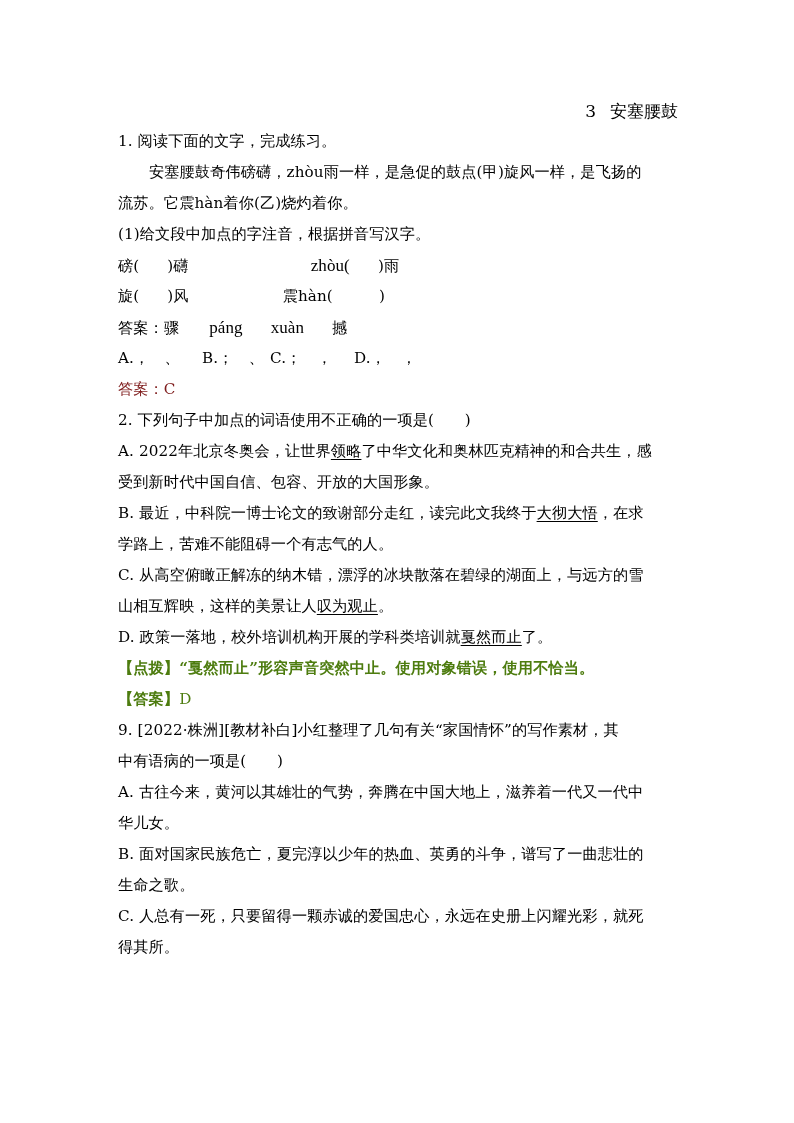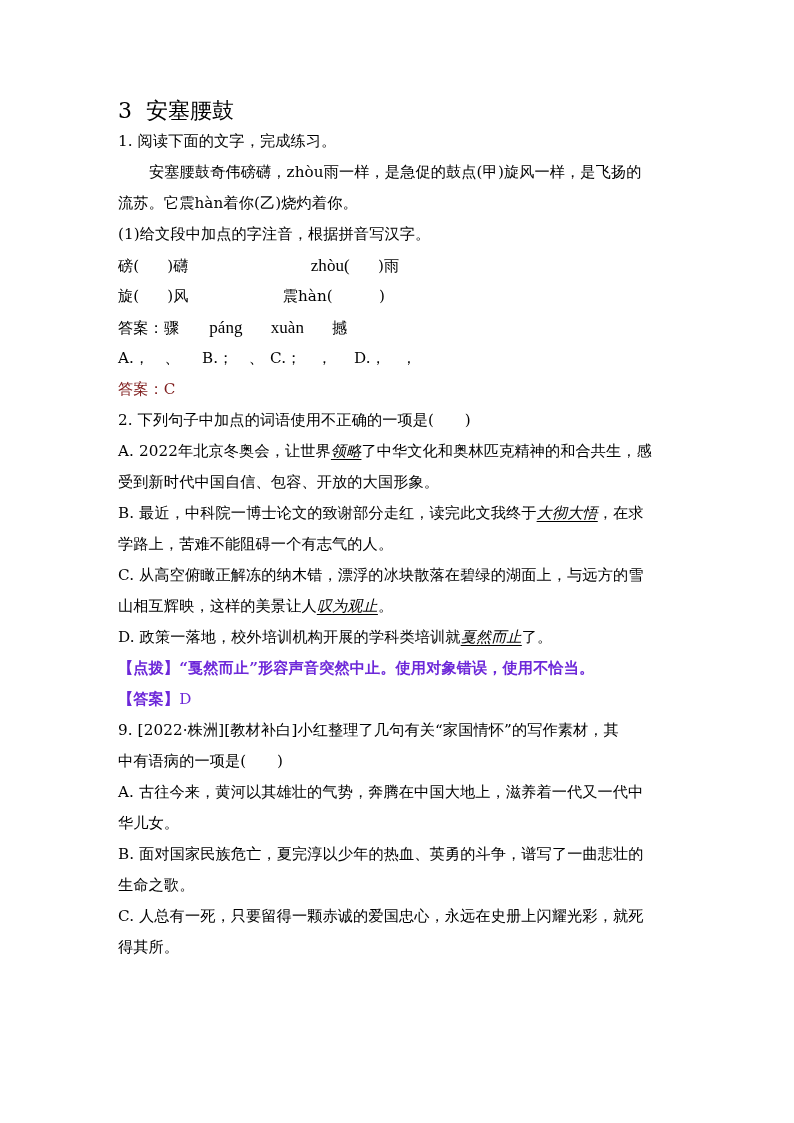--- a/index.html
+++ b/index.html
@@ -1,25 +1,25 @@
 <!DOCTYPE html>
 <html><head>
 <meta charset="utf-8">
 <style>
   html, body { margin: 0; padding: 0; background: #ffffff; }
   body { width: 794px; height: 1123px; position: relative; overflow: hidden;
          font-family: "DejaVu Serif", "Liberation Serif", serif; color: #000; }
   .page { position: absolute; left: 118px; top: 96px; width: 560px; }
-  .title { text-align: left; font-size: 22px; height: 30px; line-height: 30px; margin-left: 0; }
+  .title { text-align: right; font-size: 17px; height: 30px; line-height: 30px; margin-left: 0; }
   .title .num { margin-right: 14px; }
   .line { font-size: 15.2px; line-height: 31px; height: 31px; white-space: nowrap; letter-spacing: 0.1px; }
   .indent { padding-left: 31px; }
-  .u { text-decoration: underline; text-underline-offset: 3px; font-style: italic; }
+  .u { text-decoration: underline; text-underline-offset: 3px; }
   .dark-red { color: #7f1d1d; }
-  .red { color: #6d28d9; font-weight: bold; }
+  .red { color: #4d7c0f; font-weight: bold; }
   .red .plain { font-weight: normal; }
   .gap { display: inline-block; }
   .py { font-family: "Liberation Serif", serif; font-size: 17px; }
 </style>
 </head>
 <body>
 
 <div class="page">
 
   <div class="title">

